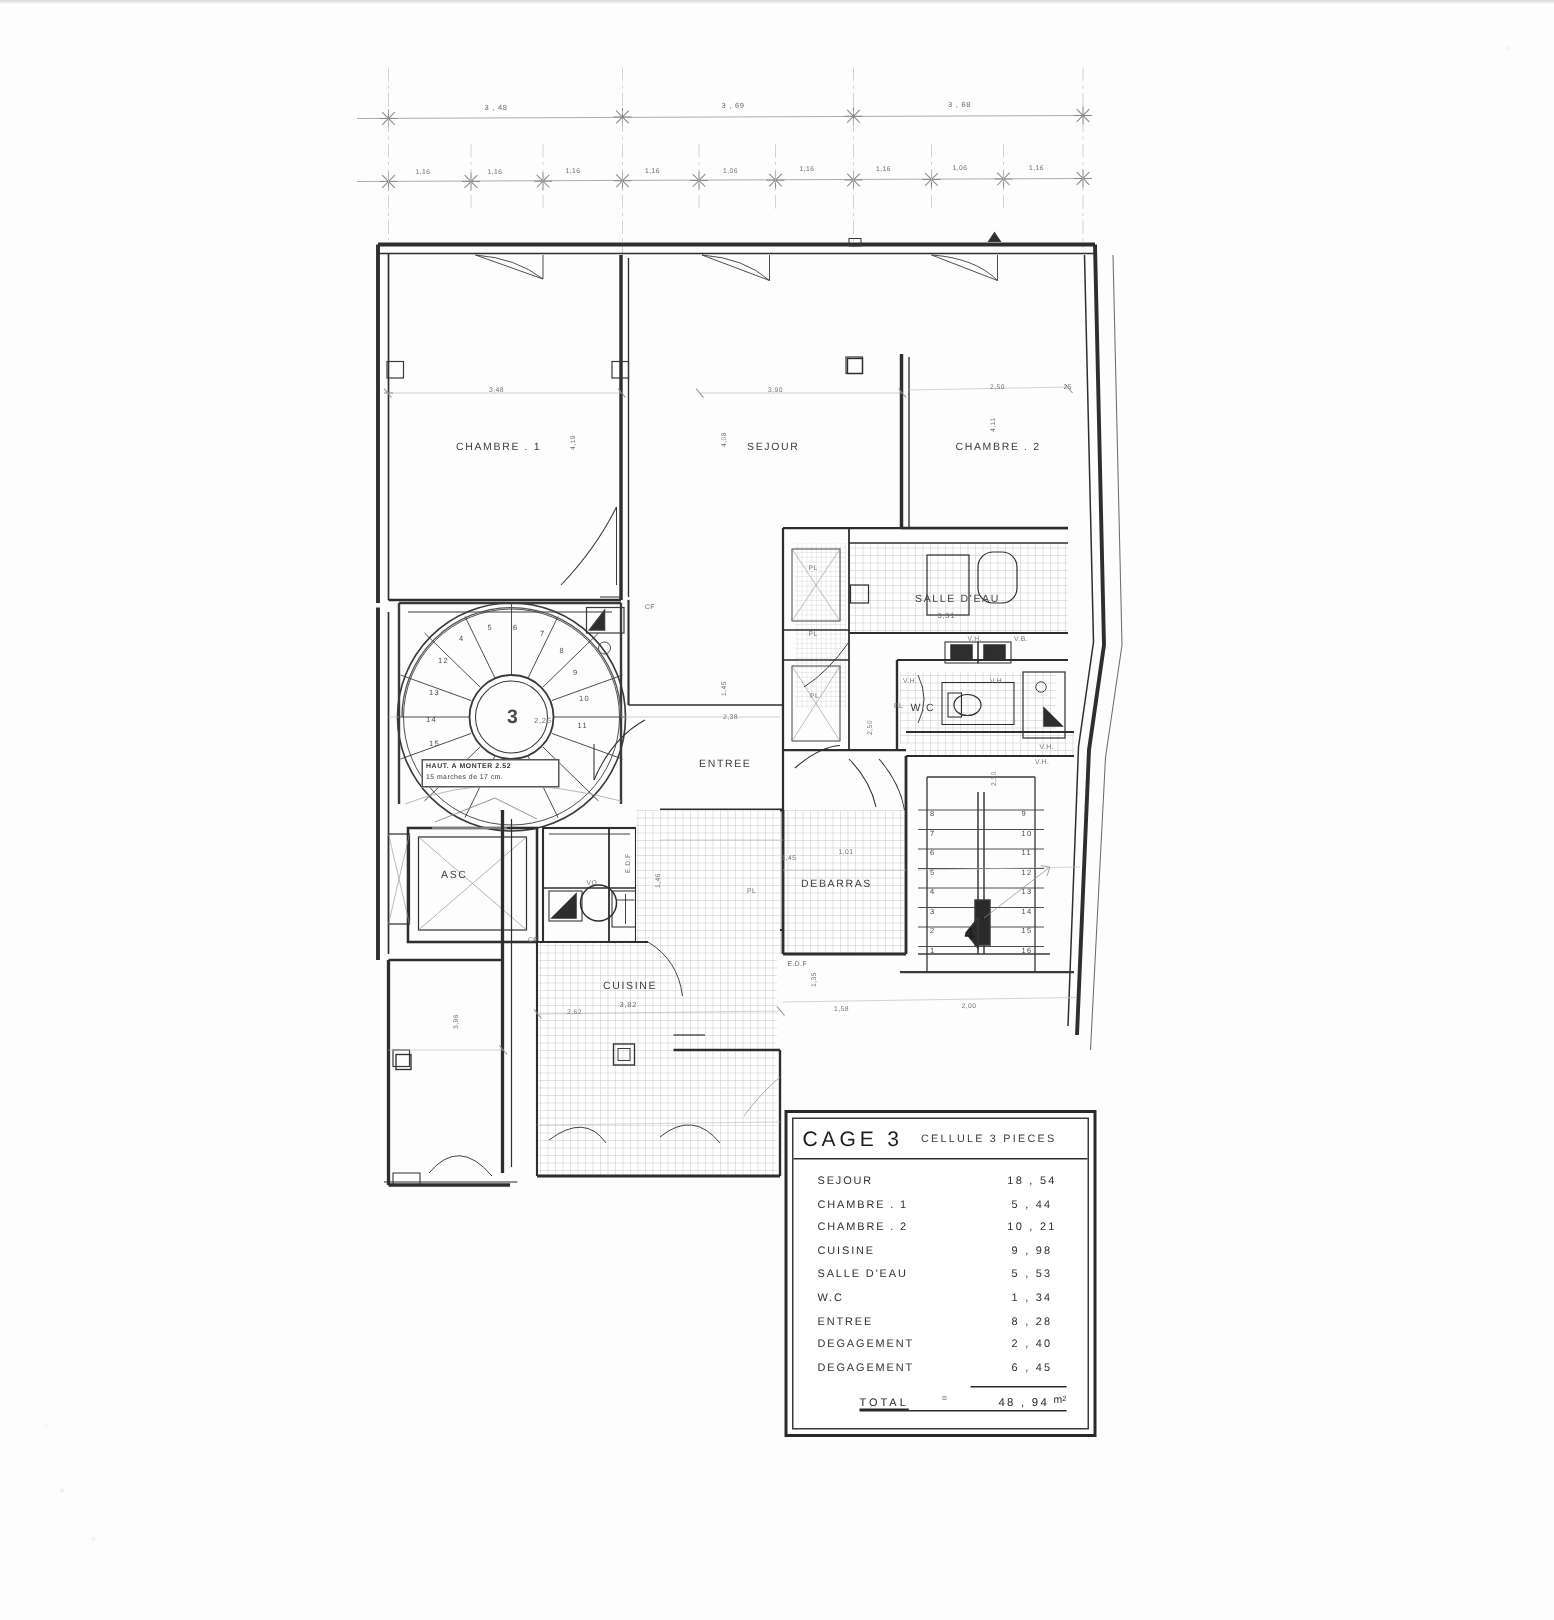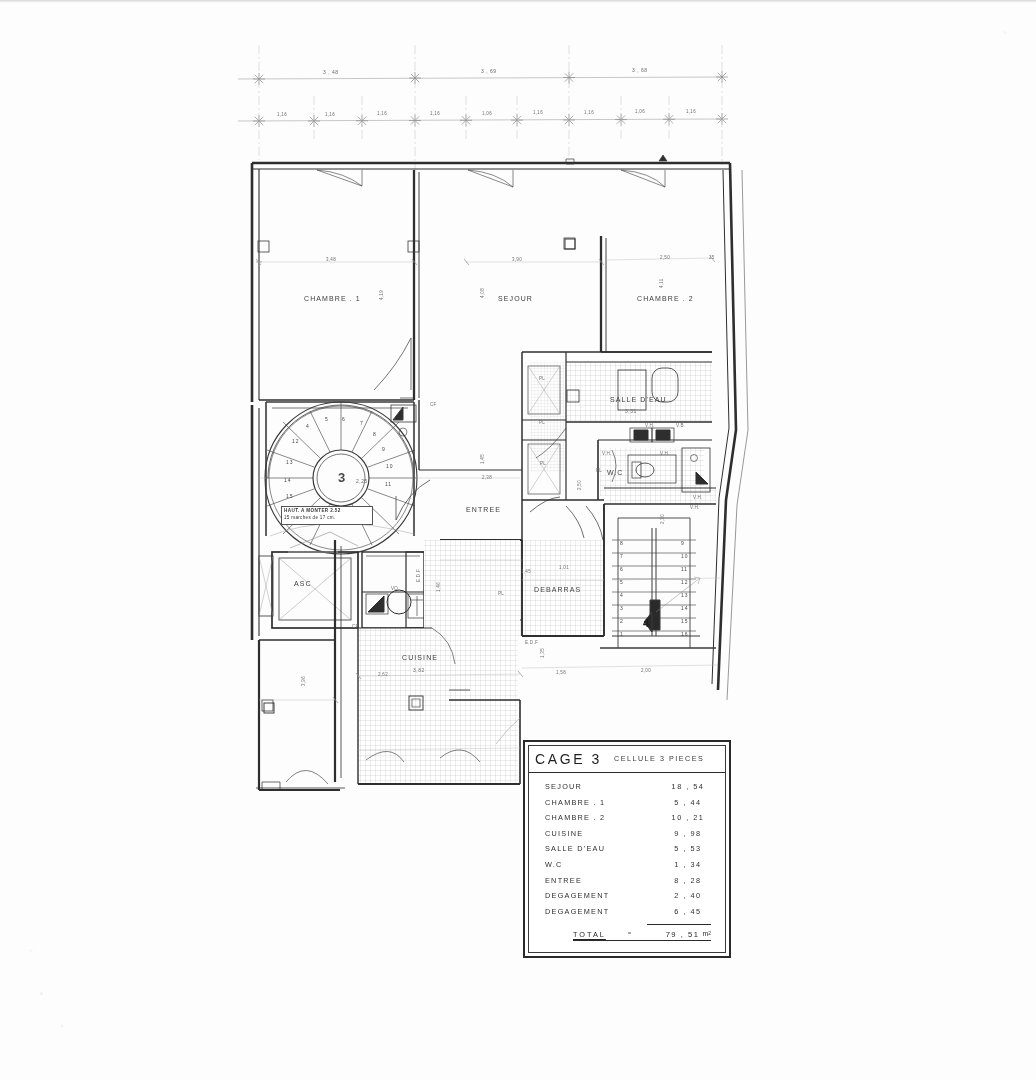--- a/index.html
+++ b/index.html
@@ -686,20 +686,20 @@
       <div class="srow">
         <span class="name">DEGAGEMENT</span>
         <span class="val">6 , 45</span>
       </div>
 
       <div id="sched-rule"></div>
 
       <div id="sched-total">
         <span class="tlabel">TOTAL</span>
         <span class="teq">=</span>
-        <span class="tval">79 , 51</span>
+        <span class="tval">48 , 94</span>
         <span class="tunit">m</span>
         <span class="tsup">2</span>
       </div>
       <div id="sched-total-rule"></div>
     </div>
   </div>
 </div>
 
 </body></html>

